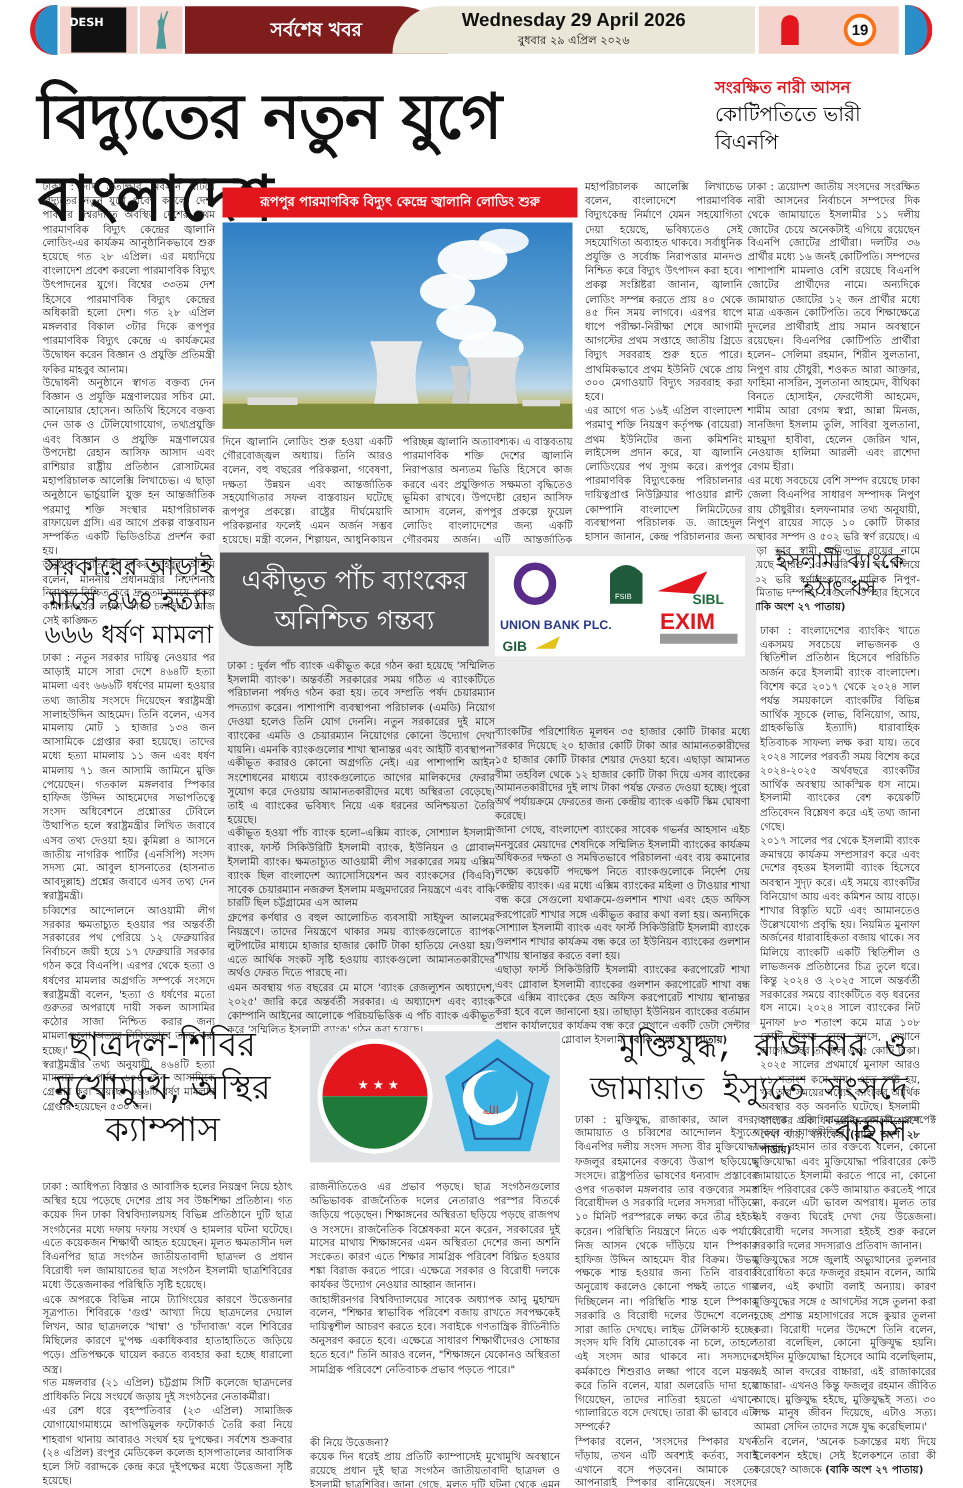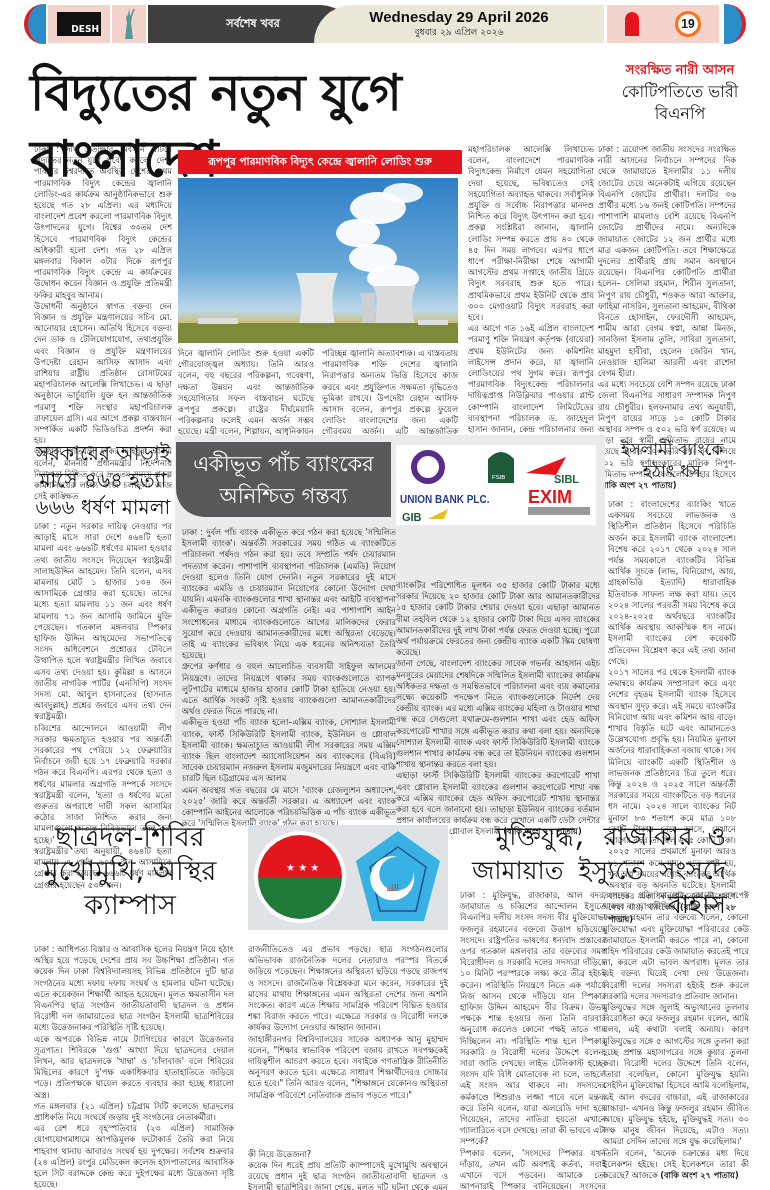--- a/index.html
+++ b/index.html
@@ -5,33 +5,33 @@
   * { box-sizing: border-box; margin: 0; padding: 0; }
   html, body { width: 770px; height: 1190px; background: #ffffff; overflow: hidden; }
   body { font-family: "DejaVu Sans", sans-serif; color: #111; position: relative; }
 
   
   .masthead { position: absolute; top: 4px; left: 24px; width: 722px; height: 40px; }
   .cap { position: absolute; top: 0; width: 22px; height: 40px; }
   .cap.l { left: 0; border-radius: 20px 0 0 20px; background: #2a8fc9; border-left: 4px solid #e11d24; }
   .cap.r { right: 0; border-radius: 0 20px 20px 0; background: #2a8fc9; border-right: 4px solid #e11d24; }
   .logo-box { position: absolute; left: 24px; top: 1px; width: 62px; height: 38px; background: #f3d3cb; display:flex; align-items:center; justify-content:center; }
-  .logo-inner { width: 44px; height: 24px; background: #111; color: #fff; font-size: 9px; font-weight: bold; display:flex; align-items:flex-end; justify-content:flex-end; padding: 2px; }
+  .logo-inner { width: 44px; height: 34px; background: #111; color: #fff; font-size: 9px; font-weight: bold; display:flex; align-items:flex-end; justify-content:flex-end; padding: 18px; }
   .statue-box { position: absolute; left: 88px; top: 1px; width: 34px; height: 38px; background: #f3d3cb; display:flex; align-items:center; justify-content:center; }
-  .red-band { position: absolute; left: 124px; top: 1px; width: 210px; height: 38px; background: #404040; border-radius: 0 60px 0 0; color: #fff; font-size: 11px; font-weight: bold; display:flex; align-items:center; justify-content:center; }
+  .red-band { position: absolute; left: 124px; top: 1px; width: 210px; height: 38px; background: #7f1d1d; border-radius: 0 60px 0 0; color: #fff; font-size: 15px; font-weight: bold; display:flex; align-items:center; justify-content:center; }
   .date-box { position: absolute; left: 290px; top: 1px; width: 290px; height: 38px; background: #ebe7d8; border-radius: 48px 0 0 0; display:flex; flex-direction:column; align-items:center; justify-content:center; }
   .date-en { font-size: 15px; font-weight: bold; font-family: "Liberation Sans", sans-serif; }
   .date-bn { font-size: 9px; }
   .page-box { position: absolute; left: 583px; top: 1px; width: 112px; height: 38px; background: #f3d3cb; display:flex; align-items:center; justify-content:space-around; }
   .page-num { width: 26px; height: 26px; border-radius: 50%; background: #fff; border: 3px solid #f97316; font-weight: bold; font-size: 12px; display:flex; align-items:center; justify-content:center; font-family: "Liberation Sans", sans-serif; }
   .emblem { width: 14px; height: 24px; background: #e3161e; border-radius: 7px 7px 0 0; }
 
   
   .main-head { position: absolute; top: 60px; left: 30px; width: 570px; font-size: 50px; font-weight: bold; line-height: 66px; letter-spacing: -1px; font-family: "DejaVu Sans", sans-serif; }
-  .side-head { position: absolute; top: 60px; left: 600px; width: 160px; text-align: center; }
+  .side-head { position: absolute; top: 60px; left: 572px; width: 160px; }
   .side-kicker { color: #e3161e; font-size: 13px; font-weight: bold; }
   .side-title { font-size: 16px; line-height: 22px; }
 
   .col-text { font-size: 8.2px; line-height: 11.2px; text-align: justify; color: #1a1a1a; }
   .col-text p { margin-bottom: 0; text-indent: 0; }
 
   .story1-col1 { position: absolute; top: 144px; left: 34px; width: 138px; }
   .strap { position: absolute; top: 150px; left: 178px; width: 284px; height: 24px; background: #e3161e; color:#fff; font-size: 10.5px; font-weight: bold; display:flex; align-items:center; justify-content:center; }
   .photo { position: absolute; top: 178px; left: 178px; width: 280px; height: 165px; overflow: hidden; background: linear-gradient(#2f7fc4 0%, #6aaad9 55%, #bcd8ea 80%, #c9c07a 88%, #8a8d3b 100%); }
   .story1-under { position: absolute; top: 348px; width: 136px; }
@@ -161,22 +161,22 @@
       <rect x="132" y="62" width="62" height="8" fill="#999"></rect>
     </g>
     <g>
       <text x="6" y="76" font-size="11" font-weight="bold" fill="#1f5a3a" font-family="Liberation Sans, sans-serif">GIB</text>
       <path d="M32 74 L52 64 L48 74 Z" fill="#e5c21a"></path>
     </g>
   </svg>
 </div>
 <div class="story4a col-text">
   <p>ঢাকা : দুর্বল পাঁচ ব্যাংক একীভূত করে গঠন করা হয়েছে 'সম্মিলিত ইসলামী ব্যাংক'। অন্তর্বর্তী সরকারের সময় গঠিত এ ব্যাংকটিতে পরিচালনা পর্ষদও গঠন করা হয়। তবে সম্প্রতি পর্ষদ চেয়ারম্যান পদত্যাগ করেন। পাশাপাশি ব্যবস্থাপনা পরিচালক (এমডি) নিয়োগ দেওয়া হলেও তিনি যোগ দেননি। নতুন সরকারের দুই মাসে ব্যাংকের এমডি ও চেয়ারম্যান নিয়োগের কোনো উদ্যোগ দেখা যায়নি। এমনকি ব্যাংকগুলোর শাখা স্থানান্তর এবং আইটি ব্যবস্থাপনা একীভূত করারও কোনো অগ্রগতি নেই। এর পাশাপাশি আইন সংশোধনের মাধ্যমে ব্যাংকগুলোতে আগের মালিকদের ফেরার সুযোগ করে দেওয়ায় আমানতকারীদের মধ্যে অস্থিরতা বেড়েছে। তাই এ ব্যাংকের ভবিষ্যৎ নিয়ে এক ধরনের অনিশ্চয়তা তৈরি হয়েছে।</p>
+  <p>একীভূত হওয়া পাঁচ ব্যাংক হলো–এক্সিম ব্যাংক, সোশ্যাল ইসলামী ব্যাংক, ফার্স্ট সিকিউরিটি ইসলামী ব্যাংক, ইউনিয়ন ও গ্লোবাল ইসলামী ব্যাংক। ক্ষমতাচ্যুত আওয়ামী লীগ সরকারের সময় এক্সিম ব্যাংক ছিল বাংলাদেশ অ্যাসোসিয়েশন অব ব্যাংকসের (বিএবি) সাবেক চেয়ারম্যান নজরুল ইসলাম মজুমদারের নিয়ন্ত্রণে এবং বাকি চারটি ছিল চট্টগ্রামের এস আলম</p>
   <p>গ্রুপের কর্ণধার ও বহুল আলোচিত ব্যবসায়ী সাইফুল আলমের নিয়ন্ত্রণে। তাদের নিয়ন্ত্রণে থাকার সময় ব্যাংকগুলোতে ব্যাপক লুটপাটের মাধ্যমে হাজার হাজার কোটি টাকা হাতিয়ে নেওয়া হয়। এতে আর্থিক সংকট সৃষ্টি হওয়ায় ব্যাংকগুলো আমানতকারীদের অর্থও ফেরত দিতে পারছে না।</p>
-  <p>একীভূত হওয়া পাঁচ ব্যাংক হলো–এক্সিম ব্যাংক, সোশ্যাল ইসলামী ব্যাংক, ফার্স্ট সিকিউরিটি ইসলামী ব্যাংক, ইউনিয়ন ও গ্লোবাল ইসলামী ব্যাংক। ক্ষমতাচ্যুত আওয়ামী লীগ সরকারের সময় এক্সিম ব্যাংক ছিল বাংলাদেশ অ্যাসোসিয়েশন অব ব্যাংকসের (বিএবি) সাবেক চেয়ারম্যান নজরুল ইসলাম মজুমদারের নিয়ন্ত্রণে এবং বাকি চারটি ছিল চট্টগ্রামের এস আলম</p>
   <p>এমন অবস্থায় গত বছরের মে মাসে 'ব্যাংক রেজল্যুশন অধ্যাদেশ, ২০২৫' জারি করে অন্তর্বর্তী সরকার। এ অধ্যাদেশ এবং ব্যাংক কোম্পানি আইনের আলোকে পরিচয়ভিত্তিক এ পাঁচ ব্যাংক একীভূত করে 'সম্মিলিত ইসলামী ব্যাংক' গঠন করা হয়েছে।</p>
 </div>
 <div class="story4b col-text">
   <p>ব্যাংকটির পরিশোধিত মূলধন ৩৫ হাজার কোটি টাকার মধ্যে সরকার দিয়েছে ২০ হাজার কোটি টাকা আর আমানতকারীদের ১৫ হাজার কোটি টাকার শেয়ার দেওয়া হবে। এছাড়া আমানত বীমা তহবিল থেকে ১২ হাজার কোটি টাকা দিয়ে এসব ব্যাংকের আমানতকারীদের দুই লাখ টাকা পর্যন্ত ফেরত দেওয়া হচ্ছে। পুরো অর্থ পর্যায়ক্রমে ফেরতের জন্য কেন্দ্রীয় ব্যাংক একটি স্কিম ঘোষণা করেছে।</p>
   <p>জানা গেছে, বাংলাদেশ ব্যাংকের সাবেক গভর্নর আহসান এইচ মনসুরের মেয়াদের শেষদিকে সম্মিলিত ইসলামী ব্যাংকের কার্যক্রম অধিকতর দক্ষতা ও সমন্বিতভাবে পরিচালনা এবং ব্যয় কমানোর লক্ষ্যে কয়েকটি পদক্ষেপ নিতে ব্যাংকগুলোকে নির্দেশ দেয় কেন্দ্রীয় ব্যাংক। এর মধ্যে এক্সিম ব্যাংকের মহিলা ও টাওয়ার শাখা বন্ধ করে সেগুলো যথাক্রমে-গুলশান শাখা এবং হেড অফিস করপোরেট শাখার সঙ্গে একীভূত করার কথা বলা হয়। অন্যদিকে সোশ্যাল ইসলামী ব্যাংক এবং ফার্স্ট সিকিউরিটি ইসলামী ব্যাংকে গুলশান শাখার কার্যক্রম বন্ধ করে তা ইউনিয়ন ব্যাংকের গুলশান শাখায় স্থানান্তর করতে বলা হয়।</p>
   <p><span>এছাড়া ফার্স্ট সিকিউরিটি ইসলামী ব্যাংকের করপোরেট শাখা এবং গ্লোবাল ইসলামী ব্যাংকের গুলশান করপোরেট শাখা বন্ধ করে এক্সিম ব্যাংকের হেড অফিস করপোরেট শাখায় স্থানান্তর করা হবে বলে জানানো হয়। তাছাড়া ইউনিয়ন ব্যাংকের বর্তমান প্রধান কার্যালয়ের কার্যক্রম বন্ধ করে সেখানে একটি ডেটা সেন্টার স্থাপন করা এবং গ্লোবাল ইসলামী</span> <b>(বাকি অংশ ২৭ পাতায়)</b></p>
 </div>
 
 <div class="h-islami">ইসলামী ব্যাংকে হঠাৎ ধস</div>
 <div class="story5 col-text">

